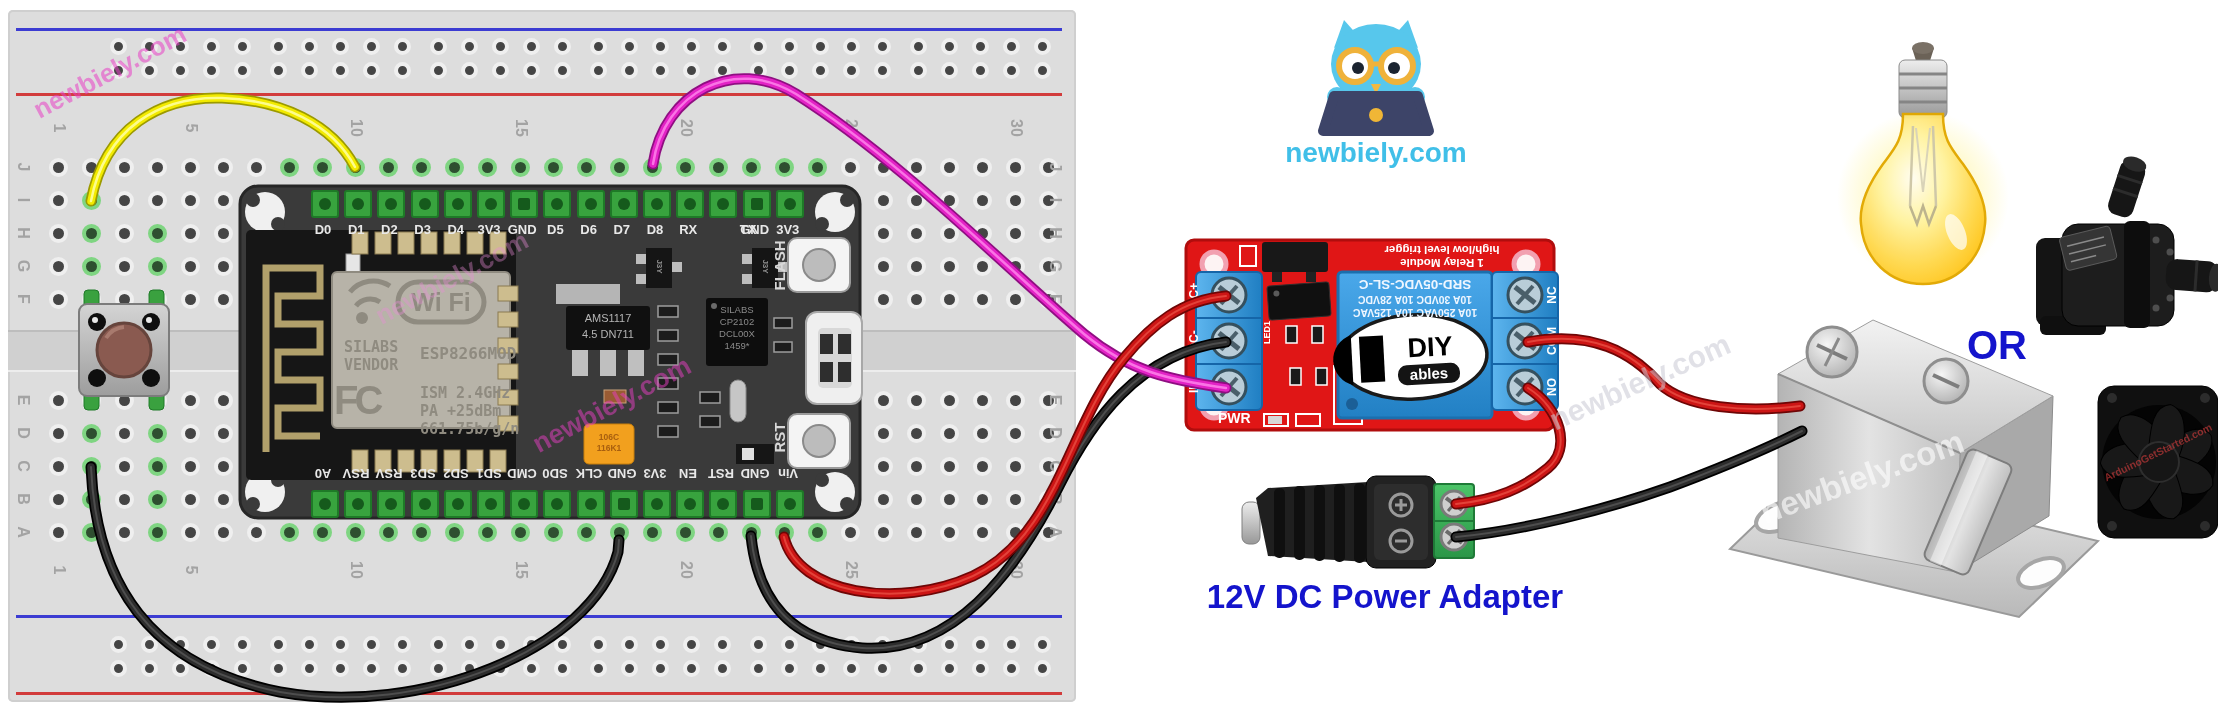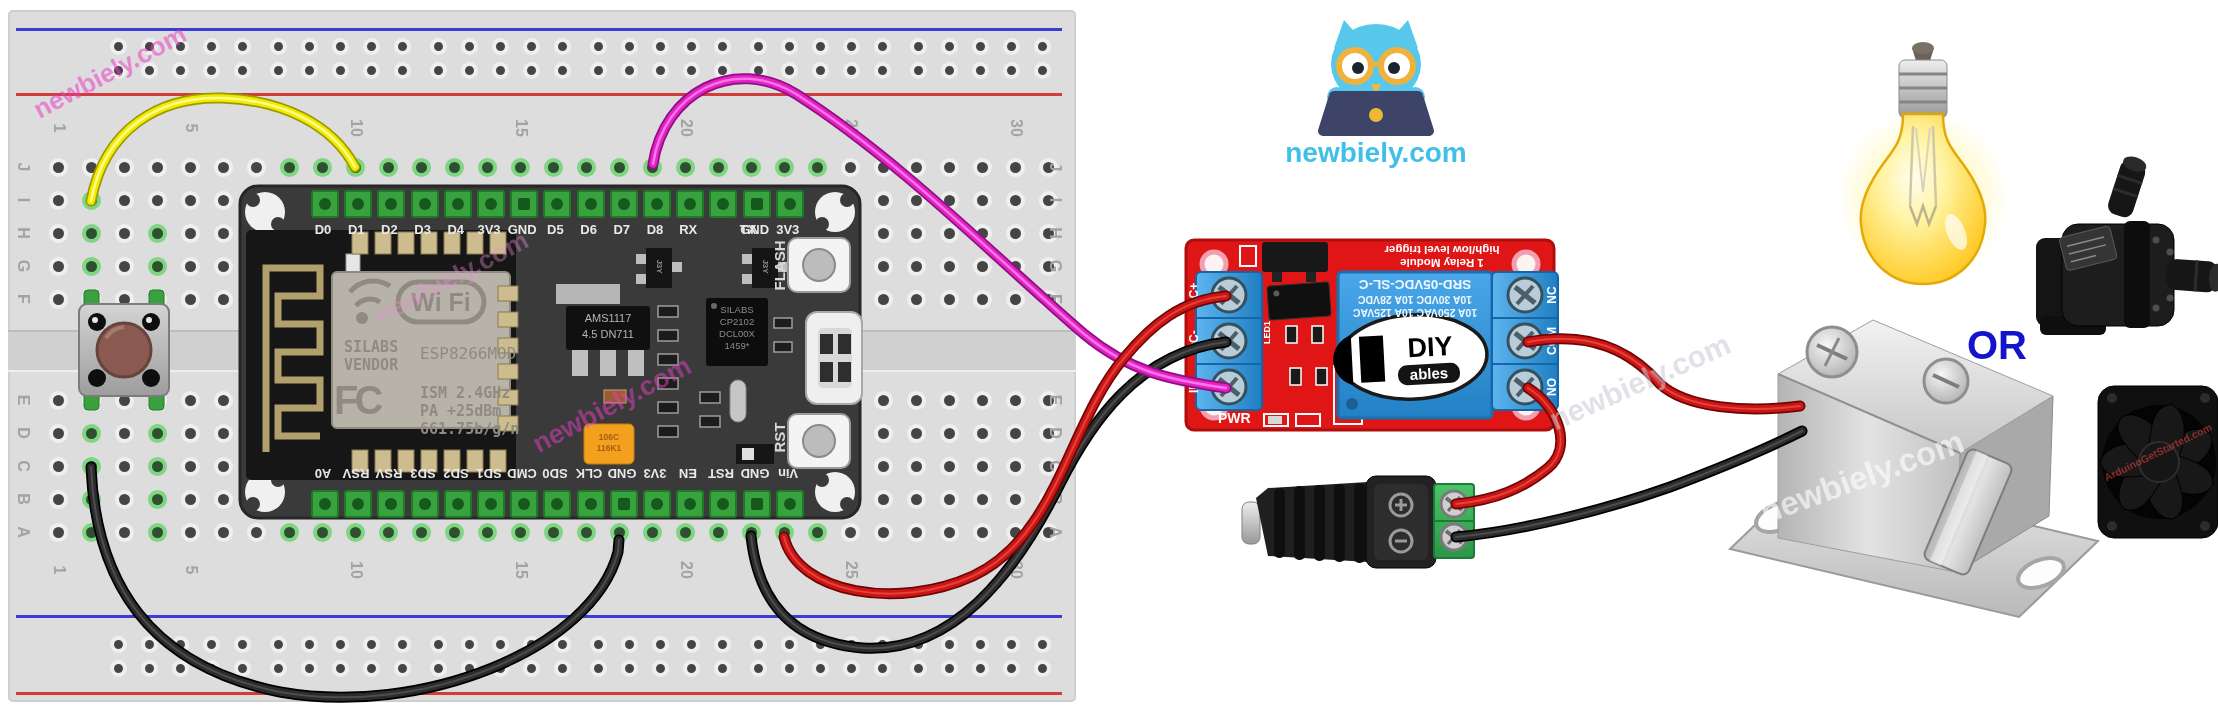--- a/index.html
+++ b/index.html
@@ -950,21 +950,21 @@
       </g>
   </svg>
 
   <div class="vlabel" style="left:744px;top:257px;">FLASH</div>
   <div class="vlabel" style="left:744px;top:429px;">RST</div>
   <div class="tinyv" style="left:644px;top:262px;">J3Y</div>
   <div class="tinyv" style="left:750px;top:262px;">J3Y</div>
   <div class="shieldtxt" style="left:398px;top:282px;width:86px;height:40px;line-height:40px;text-align:center;font-weight:bold;font-size:25px;">Wi Fi</div>
   <div class="shieldtxt mono" style="left:344px;top:338px;font-weight:bold;font-size:15px;">SILABS</div>
   <div class="shieldtxt mono" style="left:344px;top:356px;font-weight:bold;font-size:15px;">VENDOR</div>
-  <div class="shieldtxt mono" style="left:420px;top:344px;font-weight:normal;font-size:16px;">ESP8266MOD</div>
+  <div class="shieldtxt mono" style="left:420px;top:344px;font-weight:bold;font-size:16px;">ESP8266MOD</div>
   <div class="shieldtxt" style="left:334px;top:378px;font-weight:bold;font-size:40px;letter-spacing:-4px;">FC</div>
   <div class="shieldtxt mono" style="left:420px;top:384px;font-weight:bold;font-size:15px;">ISM 2.4GHz</div>
   <div class="shieldtxt mono" style="left:420px;top:402px;font-weight:bold;font-size:15px;">PA  +25dBm</div>
   <div class="shieldtxt mono" style="left:420px;top:420px;font-weight:bold;font-size:15px;">661.75b/g/n</div>
   <div class="relaytxt mono" style="left:566px;top:312px;width:84px;text-align:center;font-size:11px;color:#b5b5b5;">AMS1117</div>
   <div class="relaytxt mono" style="left:566px;top:328px;width:84px;text-align:center;font-size:11px;color:#b5b5b5;">4.5  DN711</div>
   <div class="relaytxt mono" style="left:706px;top:304px;width:62px;text-align:center;font-size:9.5px;color:#8a8a8a;">SILABS</div>
   <div class="relaytxt mono" style="left:706px;top:316px;width:62px;text-align:center;font-size:9.5px;color:#8a8a8a;">CP2102</div>
   <div class="relaytxt mono" style="left:706px;top:328px;width:62px;text-align:center;font-size:9.5px;color:#8a8a8a;">DCL00X</div>
   <div class="relaytxt mono" style="left:706px;top:340px;width:62px;text-align:center;font-size:9.5px;color:#8a8a8a;">1459*</div>
@@ -979,20 +979,21 @@
     <span class="flip" style="font-size:13.5px;line-height:17px;">SRD-05VDC-SL-C</span>
     <span class="flip" style="font-size:10.5px;line-height:13px;">10A 30VDC 10A 28VDC</span>
     <span class="flip" style="font-size:10.5px;line-height:13px;">10A 250VAC 10A 125VAC</span>
   </div>
   <div class="relaytxt" style="left:1390px;top:332px;width:80px;text-align:center;color:#000;font-weight:900;font-size:27px;transform:rotate(-3deg);">DIY</div>
   <div class="relaytxt" style="left:1398px;top:364px;width:62px;text-align:center;background:#141414;color:#fff;border-radius:9px;font-weight:bold;font-size:15px;line-height:20px;transform:rotate(-3deg);">ables</div>
   <div class="relaytxt" style="left:1218px;top:410px;width:42px;font-weight:bold;font-size:14px;">PWR</div>
   <div class="relaytxt" style="left:1252px;top:324px;width:30px;font-size:9px;font-weight:bold;transform:rotate(-90deg);">LED1</div>
 
   <div class="logo-text" style="left:1271px;top:137px;width:210px;font-size:28px;">newbiely.com</div>
+  <div class="anno" style="left:1185px;top:578px;width:400px;font-size:33px;">12V DC Power Adapter</div>
   <div class="anno" style="left:1957px;top:323px;width:80px;font-size:40px;">OR</div>
 
   <div class="wm" style="left:110px;top:72px;font-size:26px;color:rgba(232,62,196,0.55);transform:translate(-50%,-50%) rotate(-28deg);">newbiely.com</div>
   <div class="wm" style="left:452px;top:278px;font-size:26px;color:rgba(235,140,215,0.38);transform:translate(-50%,-50%) rotate(-28deg);">newbiely.com</div>
   <div class="wm" style="left:612px;top:405px;font-size:27px;color:rgba(232,62,196,0.5);transform:translate(-50%,-50%) rotate(-28deg);">newbiely.com</div>
   <div class="wm" style="left:1640px;top:382px;font-size:30px;color:rgba(200,200,212,0.55);transform:translate(-50%,-50%) rotate(-24deg);">newbiely.com</div>
   <div class="wm" style="left:1862px;top:477px;font-size:33px;color:rgba(255,255,255,0.6);transform:translate(-50%,-50%) rotate(-20deg);">newbiely.com</div>
   <div class="wm" style="left:2158px;top:452px;font-size:10.5px;color:rgba(255,70,70,0.5);transform:translate(-50%,-50%) rotate(-26deg);">ArduinoGetStarted.com</div>
 
 <div class="npin" style="left:311px;top:190px;"></div>

